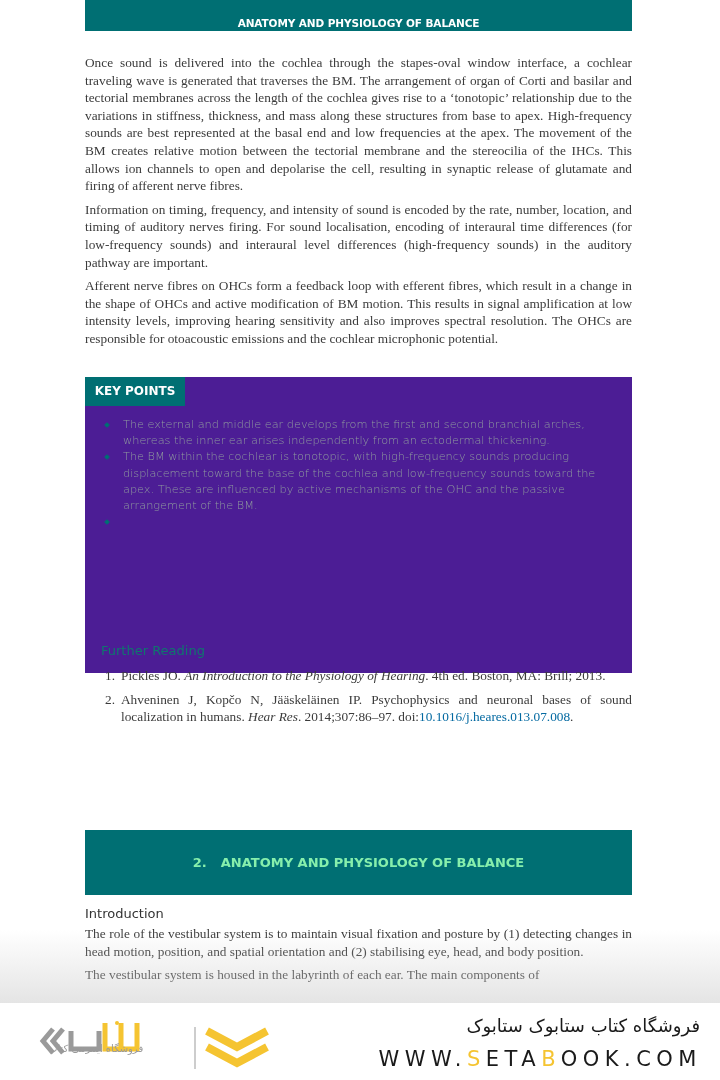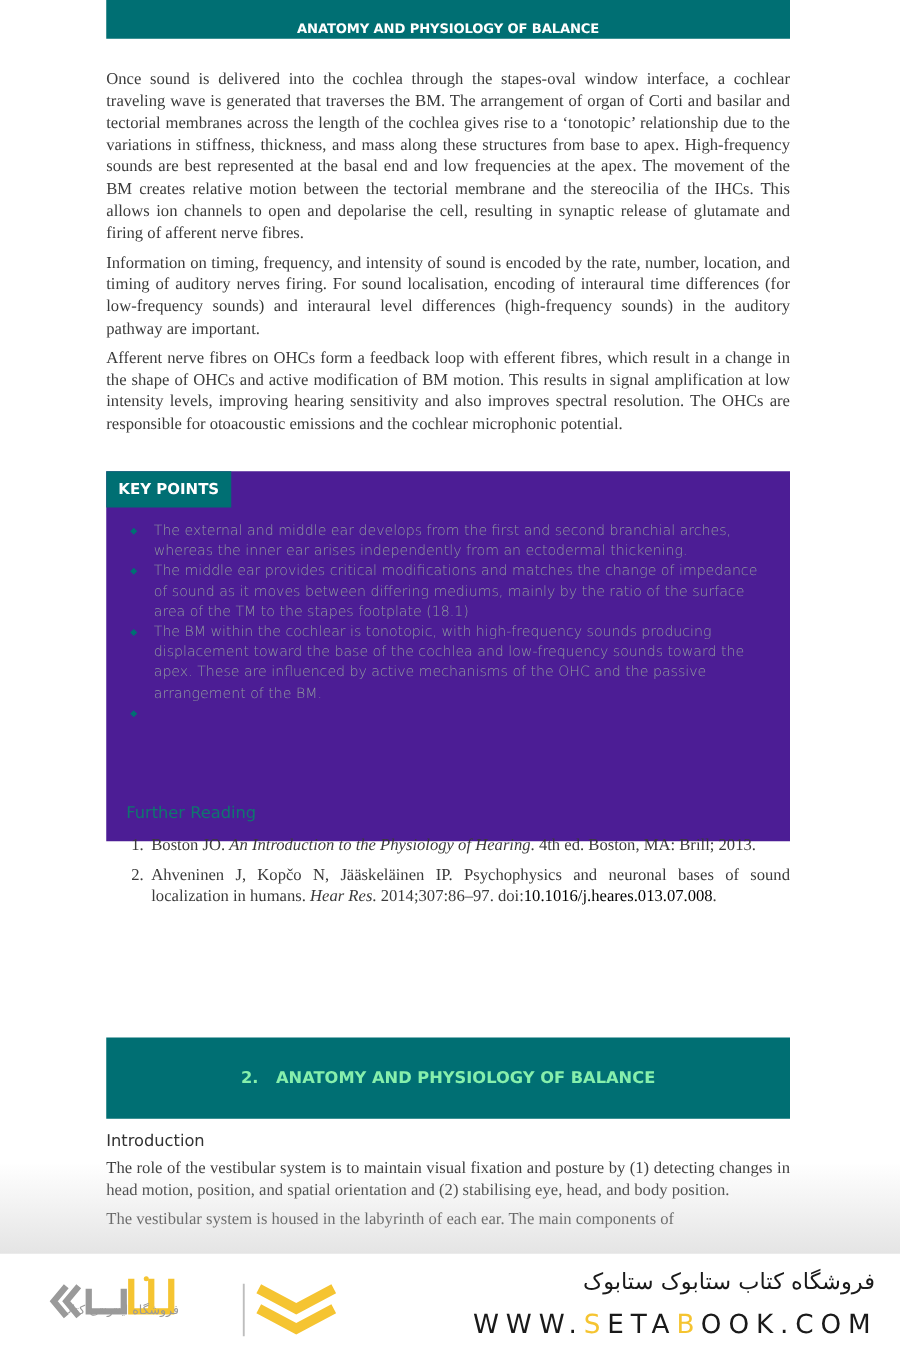--- a/index.html
+++ b/index.html
@@ -51,21 +51,21 @@
     position: absolute; left: 85px; top: 643px;
     font-family: "DejaVu Sans", sans-serif; font-size: 13px; color: #0f766e; margin-left: 16px;
   }
   .refs {
     position: absolute; left: 85px; top: 667px; width: 547px;
     margin: 0; padding: 0; list-style: none;
     font-size: 13.3px; line-height: 17.6px; color: #3b3b3b;
   }
   .refs li { position: relative; padding-left: 36px; margin-bottom: 6px; text-align: justify; }
   .ref-num { position: absolute; left: 20px; top: 0; }
-  .doi-link { color: #000000; }
+  .doi-link { color: #0369a1; }
   .section-bar {
     position: absolute; left: 85px; top: 830px; width: 547px; height: 65px;
     background: #006f73; color: #86efac;
     font-family: "DejaVu Sans", sans-serif; font-weight: bold; font-size: 13px;
     text-align: center; line-height: 65px;
   }
   .section-bar .num { margin-right: 14px; }
   .intro-title {
     position: absolute; left: 85px; top: 906px;
     font-family: "DejaVu Sans", sans-serif; font-size: 13px; color: #333;
@@ -105,30 +105,29 @@
 <div class="body-text" id="p-block-1">
   <p>Once sound is delivered into the cochlea through the stapes-oval window interface, a cochlear traveling wave is generated that traverses the BM. The arrangement of organ of Corti and basilar and tectorial membranes across the length of the cochlea gives rise to a ‘tonotopic’ relationship due to the variations in stiffness, thickness, and mass along these structures from base to apex. High-frequency sounds are best represented at the basal end and low frequencies at the apex. The movement of the BM creates relative motion between the tectorial membrane and the stereocilia of the IHCs. This allows ion channels to open and depolarise the cell, resulting in synaptic release of glutamate and firing of afferent nerve fibres.</p>
   <p>Information on timing, frequency, and intensity of sound is encoded by the rate, number, location, and timing of auditory nerves firing. For sound localisation, encoding of interaural time differences (for low-frequency sounds) and interaural level differences (high-frequency sounds) in the auditory pathway are important.</p>
   <p>Afferent nerve fibres on OHCs form a feedback loop with efferent fibres, which result in a change in the shape of OHCs and active modification of BM motion. This results in signal amplification at low intensity levels, improving hearing sensitivity and also improves spectral resolution. The OHCs are responsible for otoacoustic emissions and the cochlear microphonic potential.</p>
 </div>
 
 <div class="keypoints">
   <div class="kp-title">KEY POINTS</div>
   <ul class="kp-list">
     <li><span class="kp-bullet"></span><span>The external and middle ear develops from the first and second branchial arches, whereas the inner ear arises independently from an ectodermal thickening.</span></li>
-    <li><span class="kp-bullet"></span><span>The middle ear provides critical modifications and matches the change of impedance of sound as it moves between differing mediums, mainly by the ratio of the surface area of the TM to the stapes footplate (18.1)</span></li>
     <li><span class="kp-bullet"></span><span>The BM within the cochlear is tonotopic, with high-frequency sounds producing displacement toward the base of the cochlea and low-frequency sounds toward the apex. These are influenced by active mechanisms of the OHC and the passive arrangement of the BM.</span></li>
     <li><span class="kp-bullet"></span></li>
   </ul>
 </div>
 
 <div class="further-title">Further Reading</div>
 <ul class="refs">
   <li>
-    <span class="ref-num">1.</span><span>Boston JO. </span><i>An Introduction to the Physiology of Hearing</i><span>. 4th ed. Boston, MA: Brill; 2013.</span>
+    <span class="ref-num">1.</span><span>Pickles JO. </span><i>An Introduction to the Physiology of Hearing</i><span>. 4th ed. Boston, MA: Brill; 2013.</span>
   </li>
   <li>
     <span class="ref-num">2.</span><span>Ahveninen J, Kopčo N, Jääskeläinen IP. Psychophysics and neuronal bases of sound localization in humans. </span><i>Hear Res</i><span>. 2014;307:86–97. doi:</span><span class="doi-link">10.1016/j.heares.013.07.008</span>.
   </li>
 </ul>
 
 <div class="section-bar">
   <span class="num">2.</span><span>ANATOMY AND PHYSIOLOGY OF BALANCE</span>
 </div>
 

